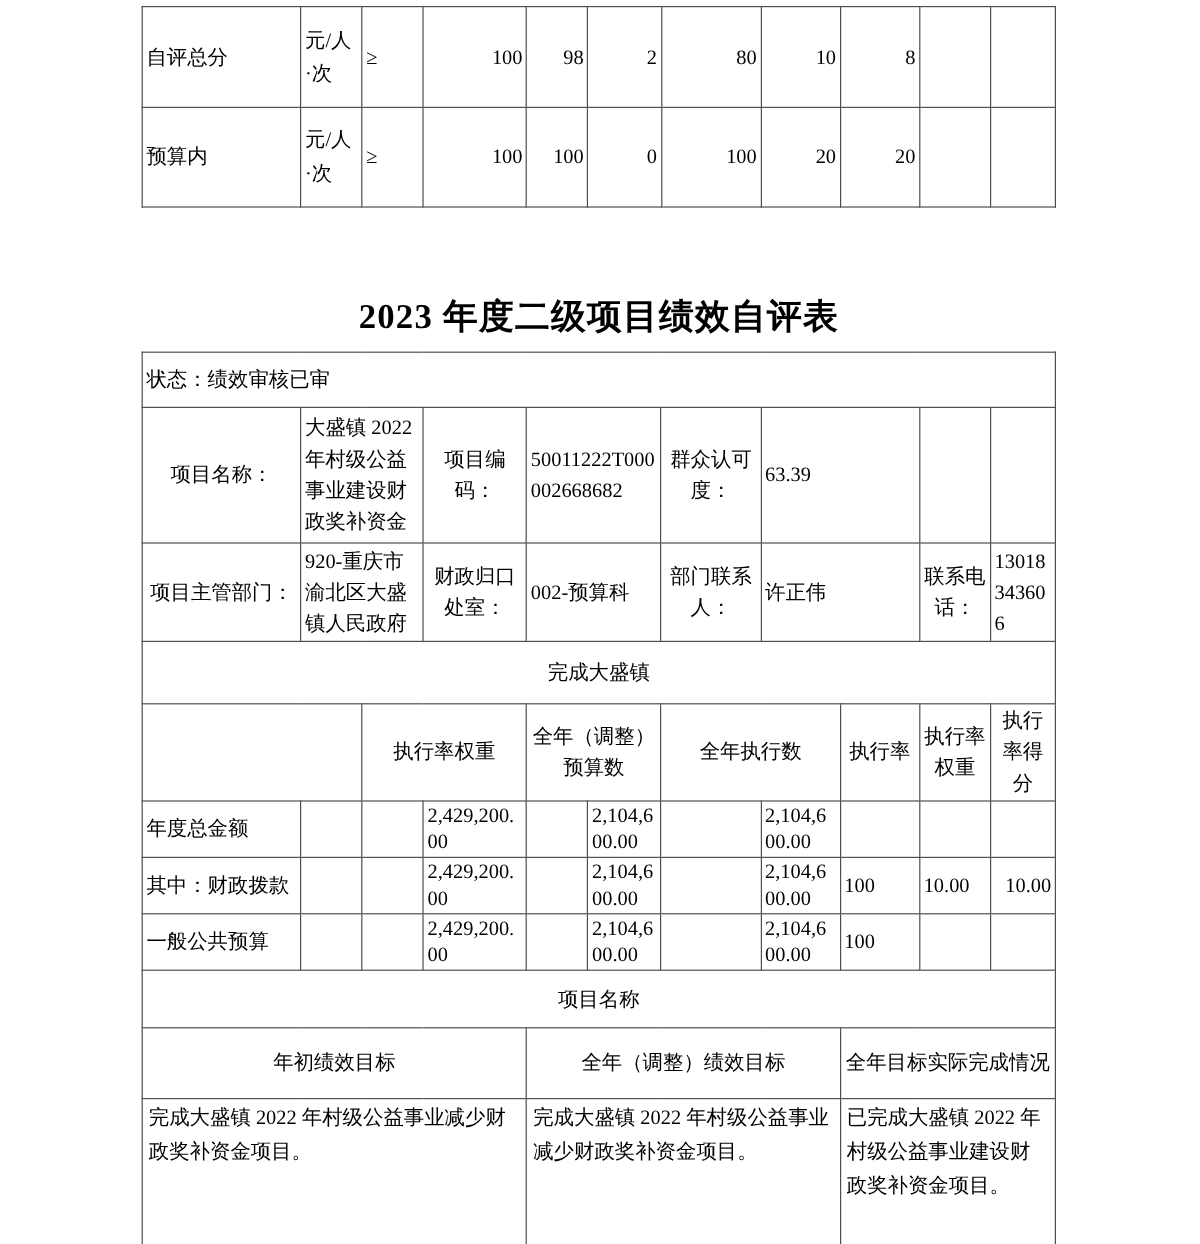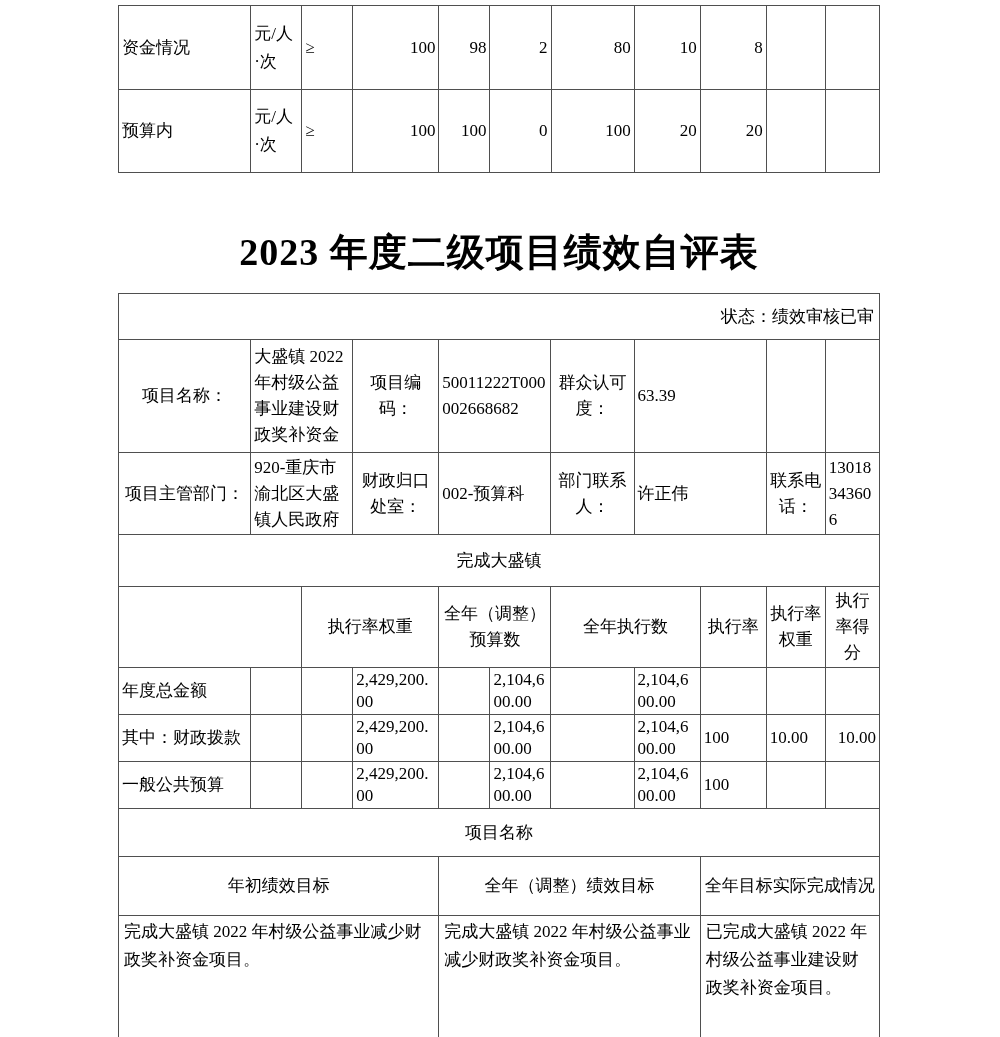--- a/index.html
+++ b/index.html
@@ -24,24 +24,24 @@
     word-break:break-all;
   }
   .t-top { top:5px; }
   .t-main { top:293px; }
   .lft { text-align:left; }
   .rgt { text-align:right; }
   .ctr { text-align:center; }
   .vtop { vertical-align:top !important; }
   tr.lh28 td { line-height:28px; }
   tr.lh22 td { line-height:22px; }
-  .status-cell { text-align:right; padding-right:5px !important; }
+  .status-cell { padding-right:5px !important; }
   .doc-title {
-    position:absolute; left:118px; top:229px; width:762px; height:46px;
-    text-align:center; font-size:38px; font-weight:bold;
+    position:absolute; left:118px; top:241px; width:762px; height:46px;
+    text-align:center; font-size:29px; font-weight:bold;
     line-height:46px; letter-spacing:1px;
     font-family:"Liberation Serif","DejaVu Serif",serif;
   }
   .goals-cell { padding:2px 5px !important; }
 </style>
 </head>
 <body>
 
 <table class="tbl t-top">
   <colgroup>
@@ -52,21 +52,21 @@
       <col style="width:51px">
       <col style="width:61px">
     <col style="width:83px">
       <col style="width:66px">
       <col style="width:66px">
     <col style="width:59px">
       <col style="width:54px">
   </colgroup>
   <tbody>
       <tr style="height:84px" class="lh28">
-    <td class="lft">资金情况</td>
+    <td class="lft">自评总分</td>
     <td class="lft">元/人·次</td>
     <td class="lft">≥</td>
     <td class="rgt">100</td>
     <td class="rgt">98</td>
     <td class="rgt">2</td>
     <td class="rgt">80</td>
     <td class="rgt">10</td>
     <td class="rgt">8</td>
     <td></td>
     <td></td>

